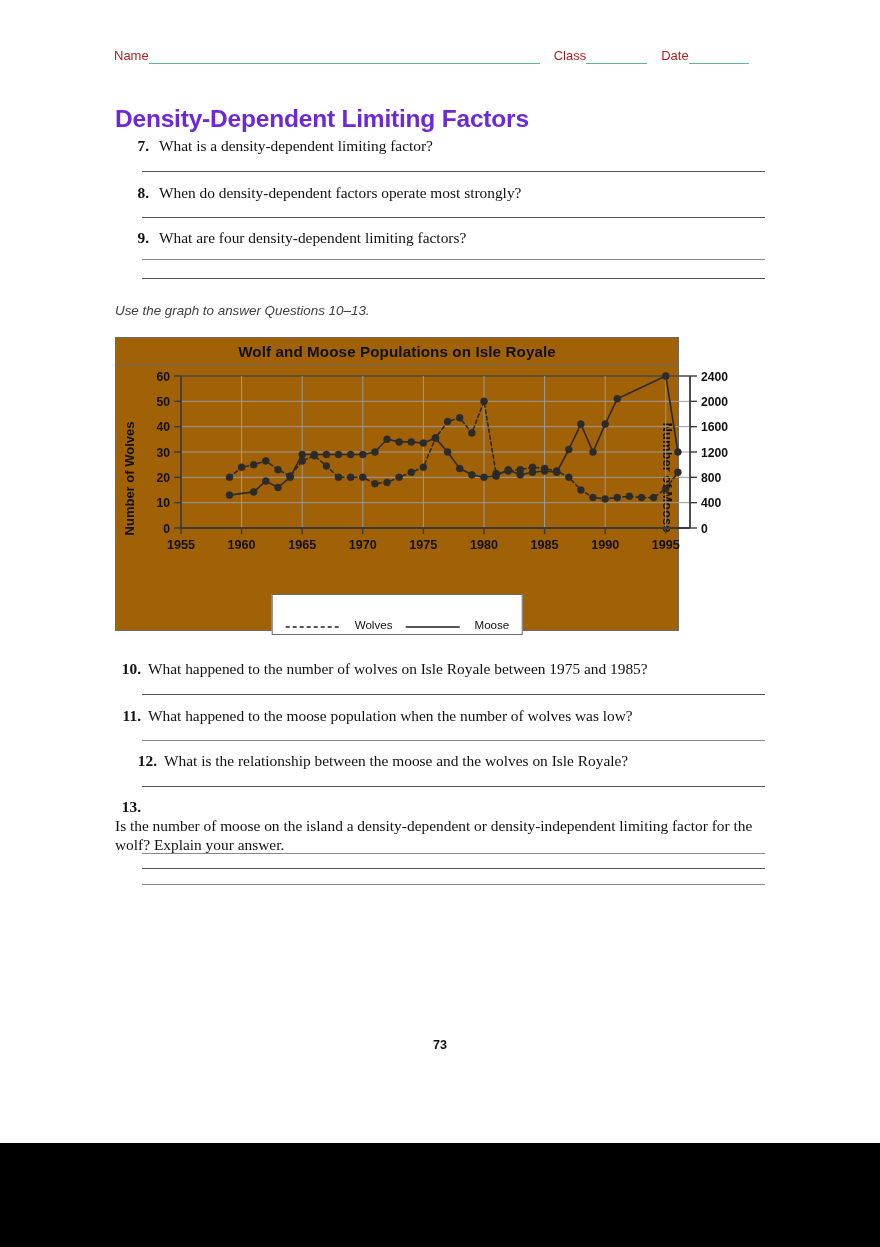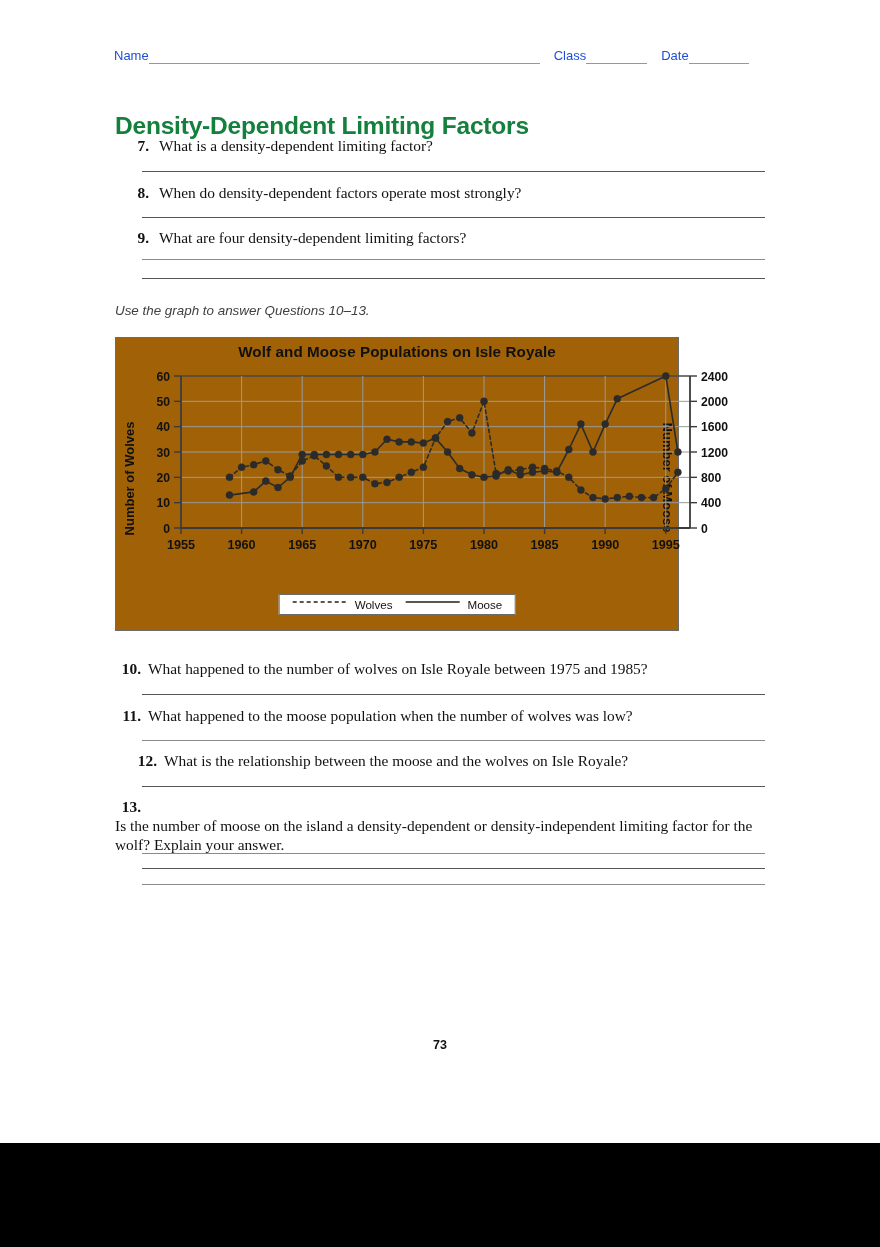--- a/index.html
+++ b/index.html
@@ -23,41 +23,41 @@
   
   .hdr {
     position: absolute;
     left: 114px; top: 42px;
     width: 604px;
     height: 22px;
     display: flex;
     align-items: flex-end;
     font-family: "Liberation Sans", sans-serif;
     font-size: 13px;
-    color: #1d4ed8;
+    color: #b91c1c;
   }
   .hdr-label { white-space: nowrap; line-height: 14px; padding-bottom: 1px; }
   .rule {
     border-bottom: 1.3px solid #5bb6a0;
     height: 14px;
   }
   .rule-name { flex: 0 0 391px; }
   .rule-class { flex: 0 0 61px; }
   .rule-date { flex: 0 0 60px; }
   .hdr-gap { flex: 0 0 14px; }
 
   
   .title {
     position: absolute;
-    left: 115px; top: 96px;
+    left: 115px; top: 89px;
     font-family: "Liberation Sans", sans-serif;
     font-weight: bold;
     font-size: 24.5px;
     letter-spacing: -0.2px;
-    color: #15803d;
+    color: #6d28d9;
   }
 
   
   .q {
     position: absolute;
     display: flex;
     font-size: 15.4px;
     color: #111;
     line-height: 19px;
   }
@@ -140,21 +140,21 @@
     left: 50%;
     transform: translateX(-50%);
     top: 228px;
     border: 1.1px solid #6b6b6b;
     padding: 3px 12px;
     display: flex;
     align-items: center;
     gap: 12px;
     background: #fff;
   }
-  .legend-item { display: flex; align-items: flex-start; gap: 7px; }
+  .legend-item { display: flex; align-items: flex-end; gap: 14px; margin-top: 20px; }
   .legend-text {
     font-family: "Liberation Sans", sans-serif;
     font-size: 11.6px;
     color: #111;
   }
   .swatch { display: block; }
 
   
   .pagenum {
     position: absolute;

